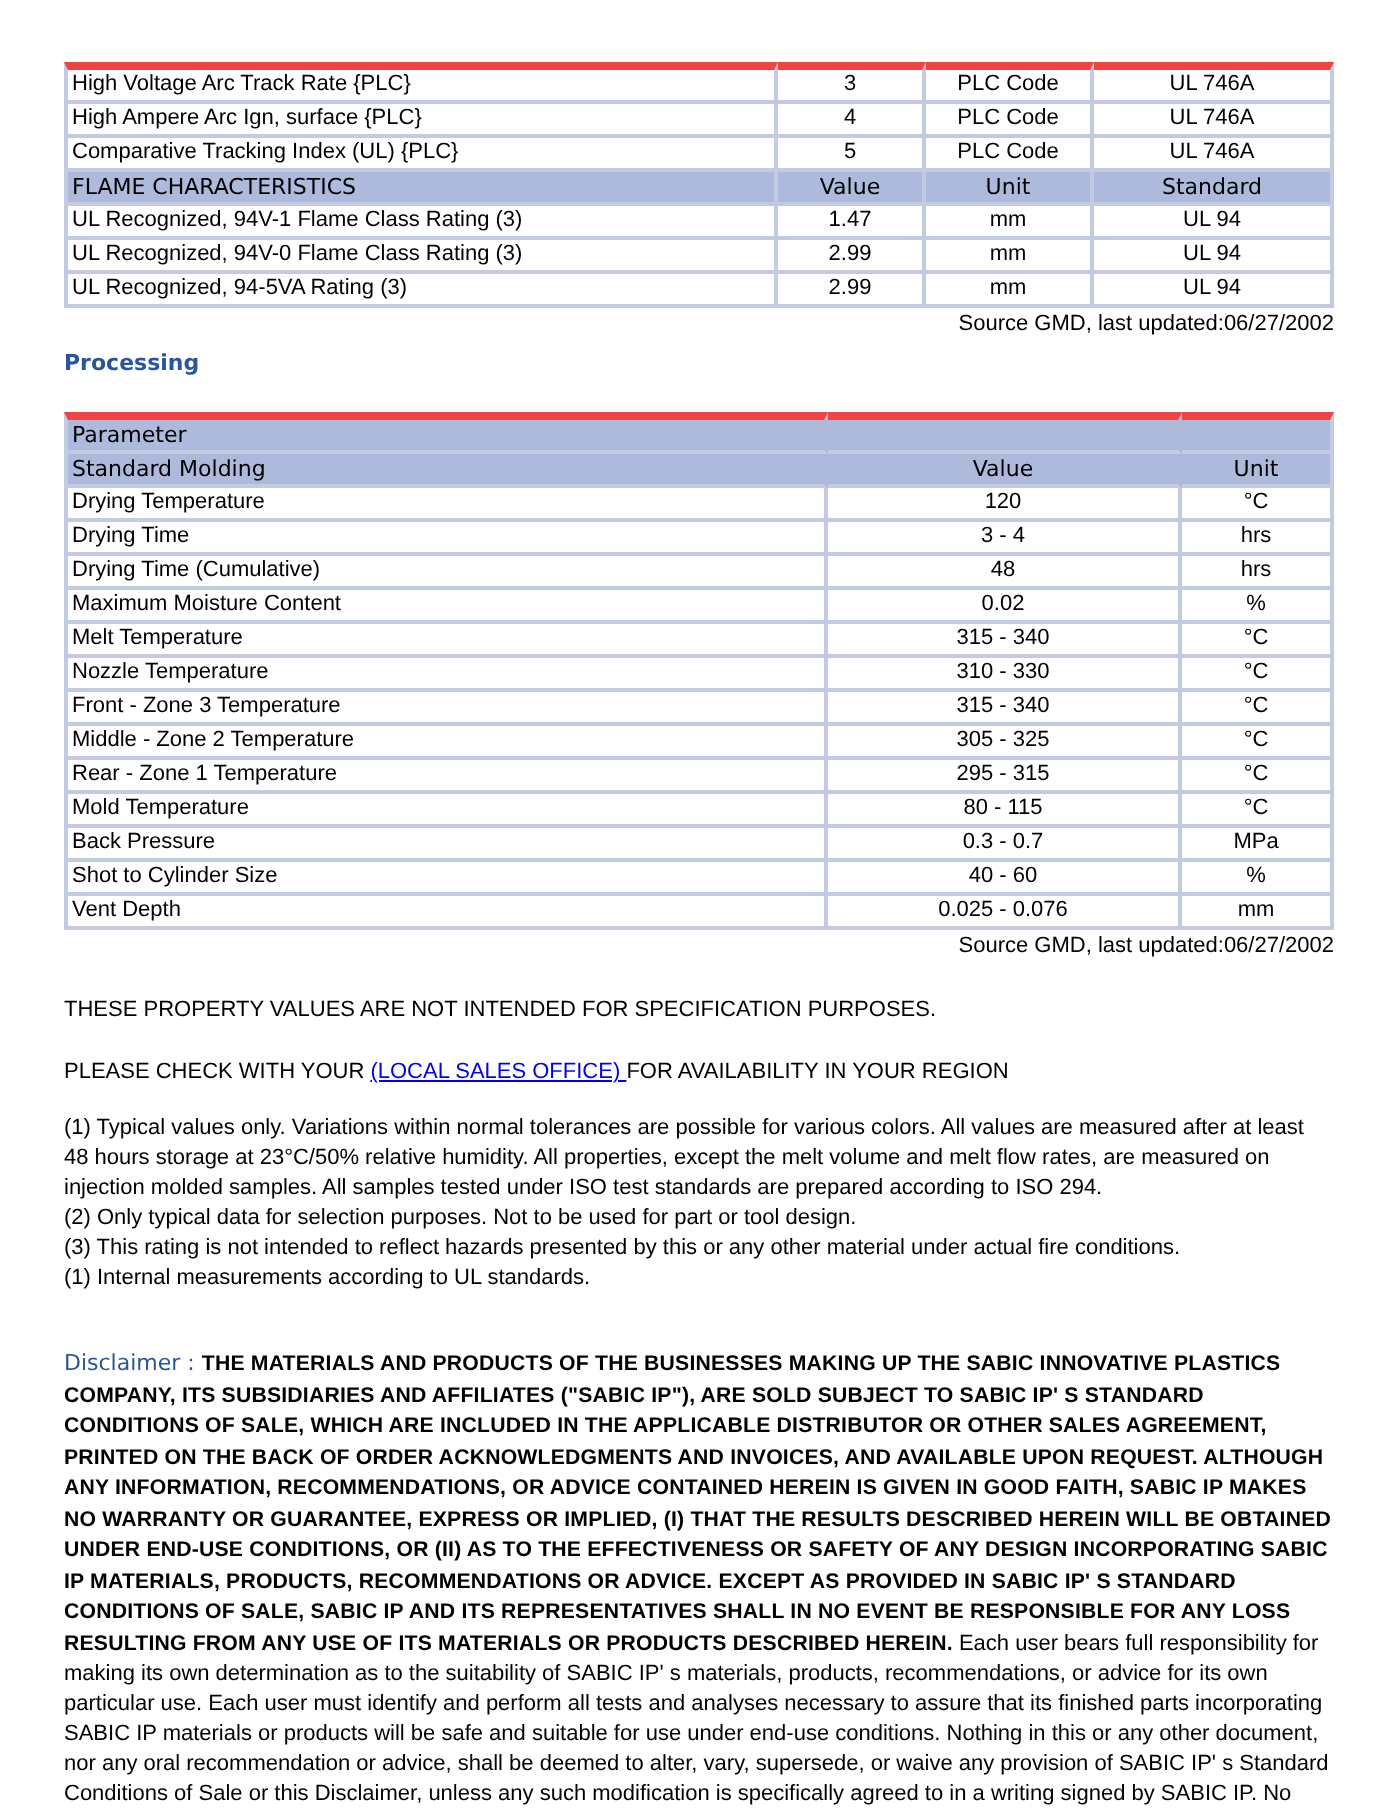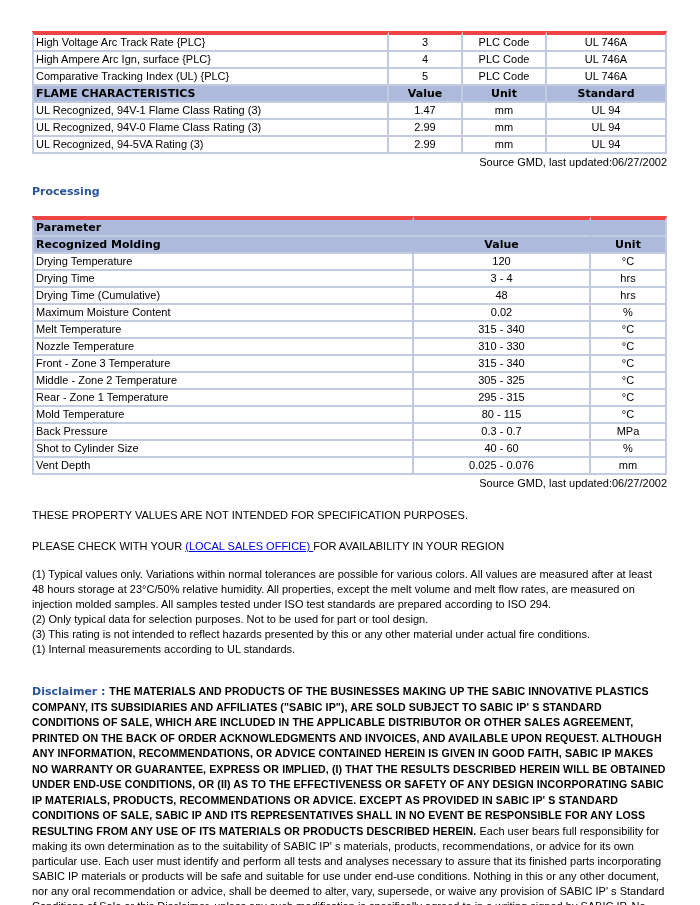--- a/index.html
+++ b/index.html
@@ -13,39 +13,39 @@
       background: #c3cbe2; table-layout: fixed;
     }
     table.dt td {
       background: #ffffff; height: 13px; line-height: 13px; padding: 1px 2px;
       border-right: 2px solid #c3cbe2; border-bottom: 2px solid #c3cbe2;
       white-space: nowrap; overflow: hidden; font-size: 11px;
     }
     table.dt td.c { text-align: center; }
     table.dt tr.hdr td {
       background: #adbadb; font-family: "DejaVu Sans", sans-serif;
-      font-weight: bold; font-size: 11px; color: #000;
+      font-weight: normal; font-size: 11px; color: #000;
     }
     table.dt tr.first td { border-top: 4px solid #ef4444; }
     table.dt td.l { border-left: 2px solid #c3cbe2; }
     .source { text-align: right; font-size: 11px; height: 16px; line-height: 16px; }
     .section-title {
       color: #2a5698; font-family: "DejaVu Sans", sans-serif; font-weight: bold;
-      font-size: 11px; margin-top: 15px; height: 14px; line-height: 14px;
+      font-size: 11px; margin-top: 5px; height: 14px; line-height: 14px;
     }
     .proc { margin-top: 17px; }
     table.pt tr.hdr td { border-right-color: #adbadb; }
     table.pt tr.hdr td.last { border-right-color: #c3cbe2; }
     .notice { font-size: 11px; margin-top: 18px; line-height: 13px; }
     .notice a { color: #0000ee; text-decoration: underline; }
     .notes { font-size: 11px; line-height: 15px; margin-top: 14px; }
     .disclaimer {
       margin-top: 27px; font-size: 11px; line-height: 15px;
     }
-    .disclaimer .dlabel { color: #2a5698; font-family: "DejaVu Sans", sans-serif; font-weight: bold; }
+    .disclaimer .dlabel { color: #2a5698; font-family: "DejaVu Sans", sans-serif; font-weight: normal; }
     .disclaimer .caps { font-family: Liberation Sans, sans-serif; font-weight: bold; font-size: 10.6px; letter-spacing: 0.1px; line-height: 15.5px; }
     .disclaimer .plain { font-family: "Liberation Sans", sans-serif; font-size: 11px; }
     .p { margin: 0; }
   </style>
 </head>
 <body>
 
 <div class="wrap">
 
   <table class="dt">
@@ -111,21 +111,21 @@
           <col style="width:177px">
           <col style="width:76px">
       </colgroup>
       <tbody>
         <tr class="hdr first">
           <td class="l">Parameter</td>
           <td class="c"></td>
           <td class="c last"></td>
         </tr>
         <tr class="hdr">
-          <td class="l">Recognized Molding</td>
+          <td class="l">Standard Molding</td>
           <td class="c">Value</td>
           <td class="c last">Unit</td>
         </tr>
         <tr>
             <td class="l">Drying Temperature</td>
             <td class="c">120</td>
             <td class="c">°C</td>
           </tr>
         <tr>
             <td class="l">Drying Time</td>

